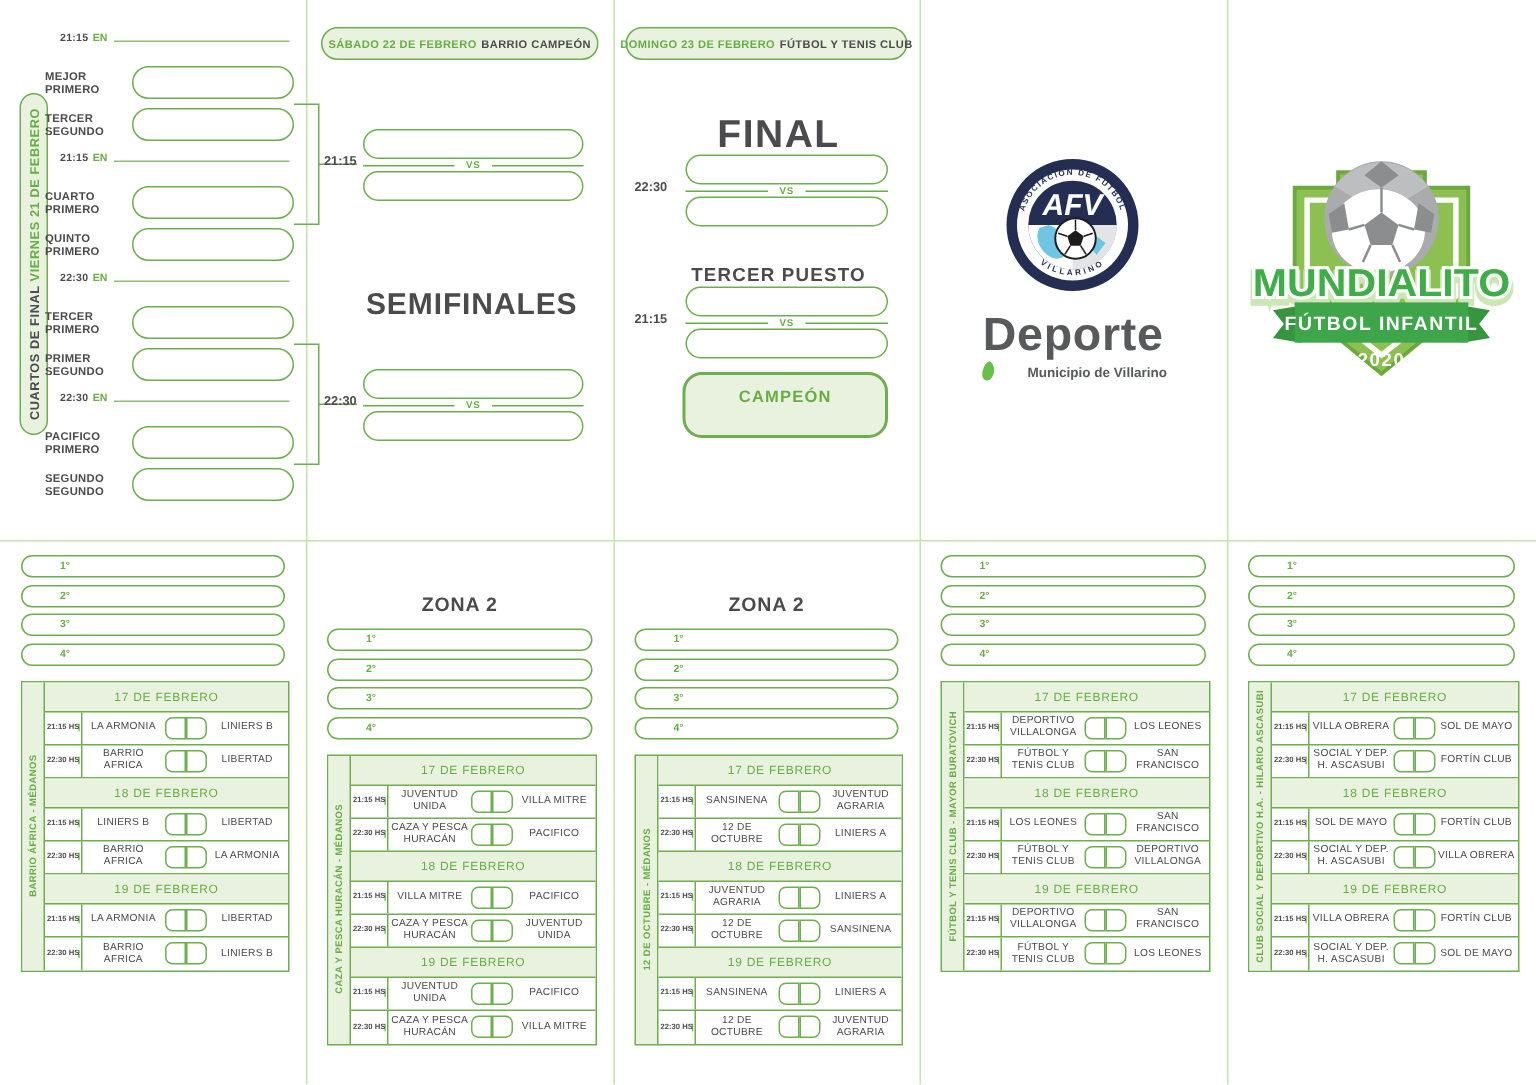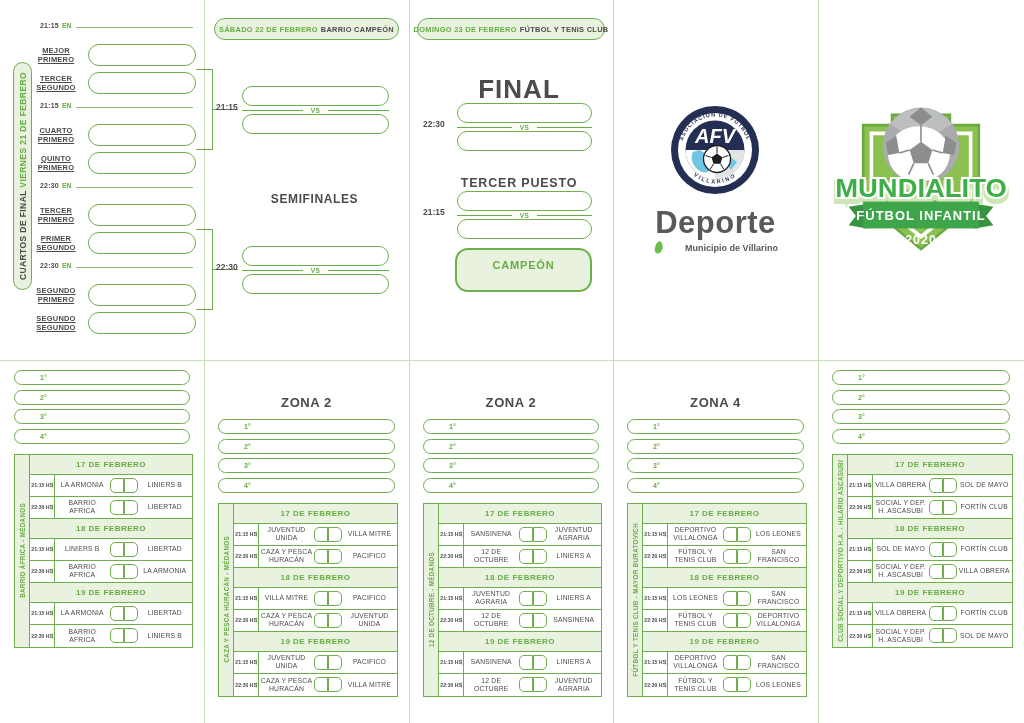--- a/index.html
+++ b/index.html
@@ -16,21 +16,21 @@
   .zone{position:absolute;top:361px;height:362px;}
 
   
   .slot{position:absolute;border:1.4px solid var(--green);border-radius:999px;background:#fff;box-sizing:border-box;}
   .stub{position:absolute;background:var(--green);}
   .grp-head{position:absolute;display:flex;align-items:flex-end;font-size:7px;font-weight:700;}
   .grp-head .t{color:var(--dark);letter-spacing:.2px;}
   .grp-head .en{color:var(--greentx);margin-left:3px;}
   .grp-head .ln{flex:1;height:1px;background:var(--greentx);margin:0 0 1.5px 4px;opacity:.75;}
   .qf-label{position:absolute;display:flex;align-items:center;justify-content:flex-end;
-            font-size:7.5px;font-weight:700;color:var(--dark);text-align:center;line-height:1.25;letter-spacing:.2px;text-decoration:underline;}
+            font-size:7.5px;font-weight:700;color:var(--dark);text-align:left;line-height:1.25;letter-spacing:.2px;}
   .side-pill{position:absolute;left:13px;top:62px;width:19px;height:228px;background:var(--lite);
              border:1.4px solid var(--green);border-radius:10px;display:flex;align-items:center;justify-content:center;box-sizing:border-box;}
   .side-pill span{writing-mode:vertical-rl;transform:rotate(180deg);white-space:nowrap;
                   font-size:8.5px;font-weight:700;letter-spacing:.4px;}
   .head-pill{position:absolute;top:18px;height:22px;background:var(--lite);border:1.4px solid var(--green);
              border-radius:12px;display:flex;align-items:center;justify-content:center;gap:3px;
              font-size:7.4px;font-weight:700;letter-spacing:.3px;box-sizing:border-box;white-space:nowrap;}
   .head-pill .g{color:var(--greentx);}
   .head-pill .d{color:var(--dark);}
   .vs-row{position:absolute;display:flex;align-items:center;}
@@ -45,21 +45,21 @@
   .spill{height:15px;border:1.3px solid var(--green);border-radius:999px;margin-bottom:4.5px;
          display:flex;align-items:center;padding-left:25px;box-sizing:border-box;background:#fff;}
   .spill .n{font-size:7px;font-weight:700;color:var(--greentx);}
   .fixture{margin:10px 11px 0 14px;display:flex;border:1.5px solid var(--green);box-sizing:border-box;}
   .fside{width:15px;background:var(--lite);border-right:1.5px solid var(--green);
          display:flex;align-items:center;justify-content:center;box-sizing:border-box;}
   .fside span{writing-mode:vertical-rl;transform:rotate(180deg);white-space:nowrap;
               font-size:6.3px;font-weight:700;color:var(--greentx);letter-spacing:.3px;}
   .fmain{flex:1;display:flex;flex-direction:column;}
   .dayband{height:20px;background:var(--lite);border-bottom:1.5px solid var(--green);
-           display:flex;align-items:center;justify-content:center;font-size:8px;font-weight:700;
+           display:flex;align-items:center;justify-content:center;font-size:8px;font-weight:400;
            color:var(--greentx);letter-spacing:.5px;box-sizing:border-box;}
   .frow{height:22px;border-bottom:1.5px solid var(--green);display:flex;box-sizing:border-box;}
   .frow:last-child{border-bottom:none;}
   .ftime{width:25px;border-right:1.5px solid var(--green);display:flex;align-items:center;justify-content:center;
          font-size:6px;font-weight:700;color:var(--dark);box-sizing:border-box;white-space:nowrap;transform:scale(.85);transform-origin:center;}
   .ftcell{width:25px;border-right:1.5px solid var(--green);display:flex;align-items:center;justify-content:center;box-sizing:border-box;}
   .fmatch{flex:1;display:flex;align-items:center;}
   .fteam{flex:1;text-align:center;font-size:6.8px;font-weight:500;color:var(--dark);line-height:1.15;letter-spacing:.2px;padding:0 1px;}
   .fscore{display:flex;width:28px;height:15px;flex:0 0 28px;}
   .sb{flex:1;border:1.4px solid var(--green);background:#fff;box-sizing:border-box;}
@@ -118,21 +118,21 @@
     <div class="qf-label" style="left:30px;width:52px;top:204px;height:22px">TERCER PRIMERO</div>
     <div class="slot" style="left:88px;width:108px;top:204px;height:22px"></div>
     <div class="qf-label" style="left:30px;width:52px;top:232px;height:22px">PRIMER SEGUNDO</div>
     <div class="slot" style="left:88px;width:108px;top:232px;height:22px"></div>
 
     <div class="grp-head" style="left:40px;right:11px;top:262px">
       <span class="t">22:30</span>
       <span class="en">EN</span>
         <span class="ln"></span>
     </div>
-    <div class="qf-label" style="left:30px;width:52px;top:284px;height:22px">SEGUNDO PRIMERO</div>
+    <div class="qf-label" style="left:30px;width:52px;top:284px;height:22px">PACIFICO PRIMERO</div>
     <div class="slot" style="left:88px;width:108px;top:284px;height:22px"></div>
     <div class="qf-label" style="left:30px;width:52px;top:312px;height:22px">SEGUNDO SEGUNDO</div>
     <div class="slot" style="left:88px;width:108px;top:312px;height:22px"></div>
 
     <div class="stub" style="right:0;width:8px;height:1.2px;top:69px"></div>
     <div class="stub" style="right:0;width:8px;height:1.2px;top:149px"></div>
     <div class="stub" style="right:0;width:8px;height:1.2px;top:229px"></div>
     <div class="stub" style="right:0;width:8px;height:1.2px;top:309px"></div>
   </div>
 
@@ -148,21 +148,21 @@
     <div class="stub" style="left:8px;width:26px;height:1.2px;top:109px"></div>
     <div class="mtime" style="left:12px;top:102px">21:15</div>
     <div class="slot" style="left:38px;right:20px;top:86px;height:20px"></div>
     <div class="vs-row" style="left:38px;right:20px;top:106px;height:8px">
       <span class="l"></span>
         <span class="vs">VS</span>
         <span class="l"></span>
     </div>
     <div class="slot" style="left:38px;right:20px;top:114px;height:20px"></div>
 
-    <div class="big-title" style="top:192px;font-size:12px;letter-spacing:.6px">SEMIFINALES</div>
+    <div class="big-title" style="top:192px;font-size:20px;letter-spacing:.6px">SEMIFINALES</div>
 
     <div class="stub" style="left:0;width:8px;height:1.2px;top:229px"></div>
     <div class="stub" style="left:0;width:8px;height:1.2px;top:309px"></div>
     <div class="stub" style="left:8px;width:1.2px;height:81px;top:229px"></div>
     <div class="stub" style="left:8px;width:26px;height:1.2px;top:269px"></div>
     <div class="mtime" style="left:12px;top:262px">22:30</div>
     <div class="slot" style="left:38px;right:20px;top:246px;height:20px"></div>
     <div class="vs-row" style="left:38px;right:20px;top:266px;height:8px">
       <span class="l"></span>
         <span class="vs">VS</span>
@@ -589,21 +589,20 @@
                 <span class="sb"></span>
               </div>
               <div class="fteam">JUVENTUD AGRARIA</div>
             </div>
         </div>
       </div>
     </div>
   </div>
 
   <div class="zone" style="left:613px;width:205px">
-    <div class="zone-title">ZONA 4</div>
     <div class="standings">
       <div class="spill">
           <span class="n">1°</span>
         </div>
       <div class="spill">
           <span class="n">2°</span>
         </div>
       <div class="spill">
           <span class="n">3°</span>
         </div>

